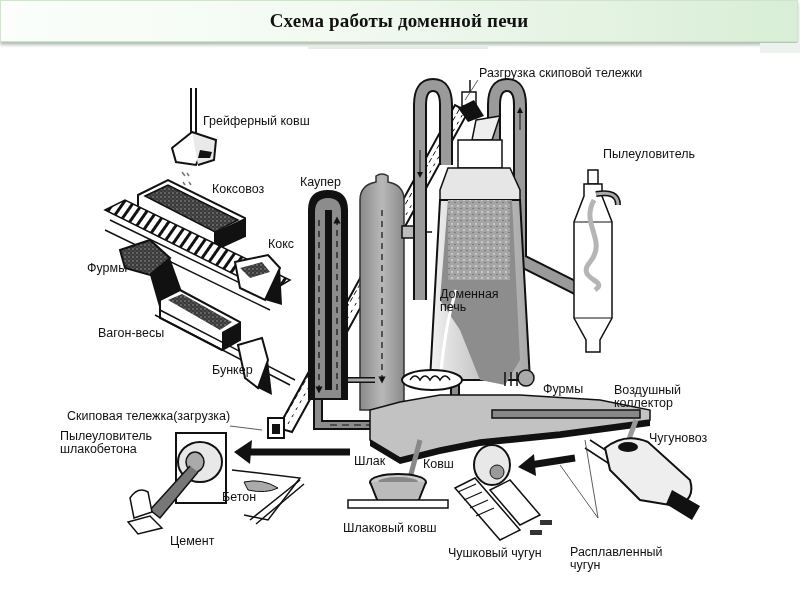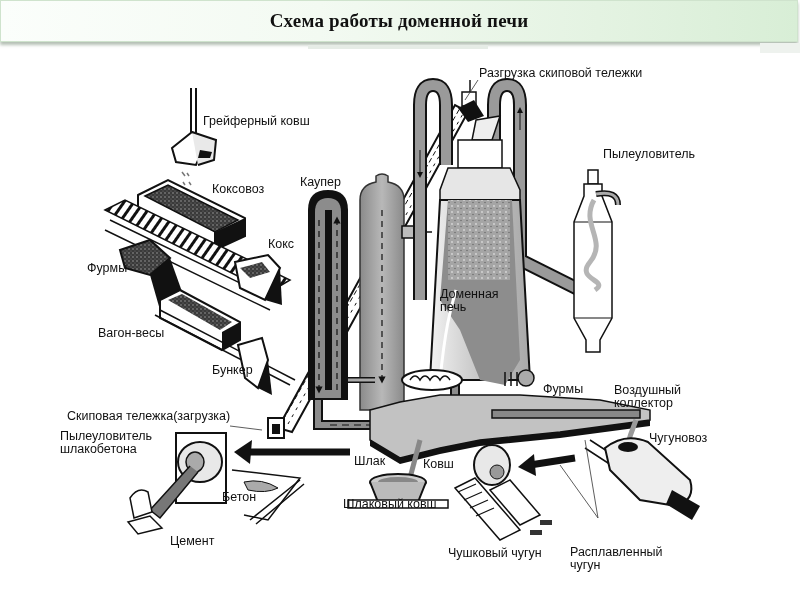--- a/index.html
+++ b/index.html
@@ -254,19 +254,19 @@
 <div class="lbl" style="left:543px;top:383px;">Фурмы</div>
 <div class="lbl" style="left:67px;top:410px;">Скиповая тележка(загрузка)</div>
 <div class="lbl c" style="left:60px;top:430px;width:106px;">
   <div>Пылеуловитель</div>
   <div>шлакобетона</div>
 </div>
 <div class="lbl" style="left:649px;top:432px;">Чугуновоз</div>
 <div class="lbl" style="left:354px;top:455px;">Шлак</div>
 <div class="lbl" style="left:423px;top:458px;">Ковш</div>
 <div class="lbl" style="left:222px;top:491px;">Бетон</div>
-<div class="lbl" style="left:343px;top:498px;">Шлаковый ковш</div>
+<div class="lbl" style="left:343px;top:522px;">Шлаковый ковш</div>
 <div class="lbl" style="left:170px;top:535px;">Цемент</div>
 <div class="lbl" style="left:448px;top:547px;">Чушковый чугун</div>
 <div class="lbl c" style="left:570px;top:546px;width:110px;">
   <div>Расплавленный</div>
   <div>чугун</div>
 </div>
 
 </body></html>

